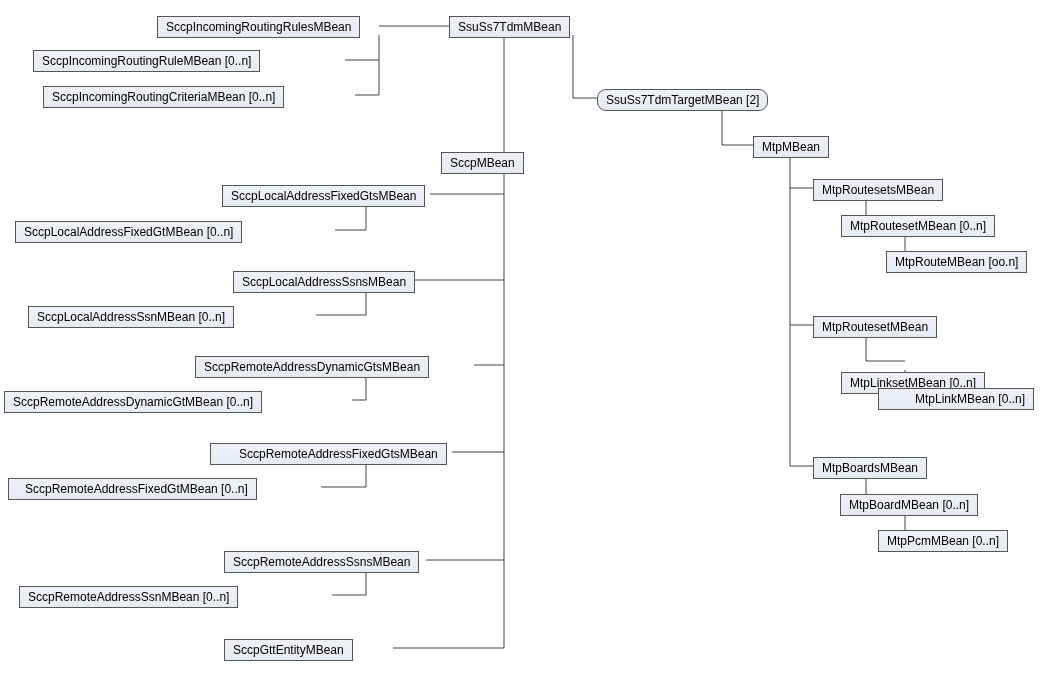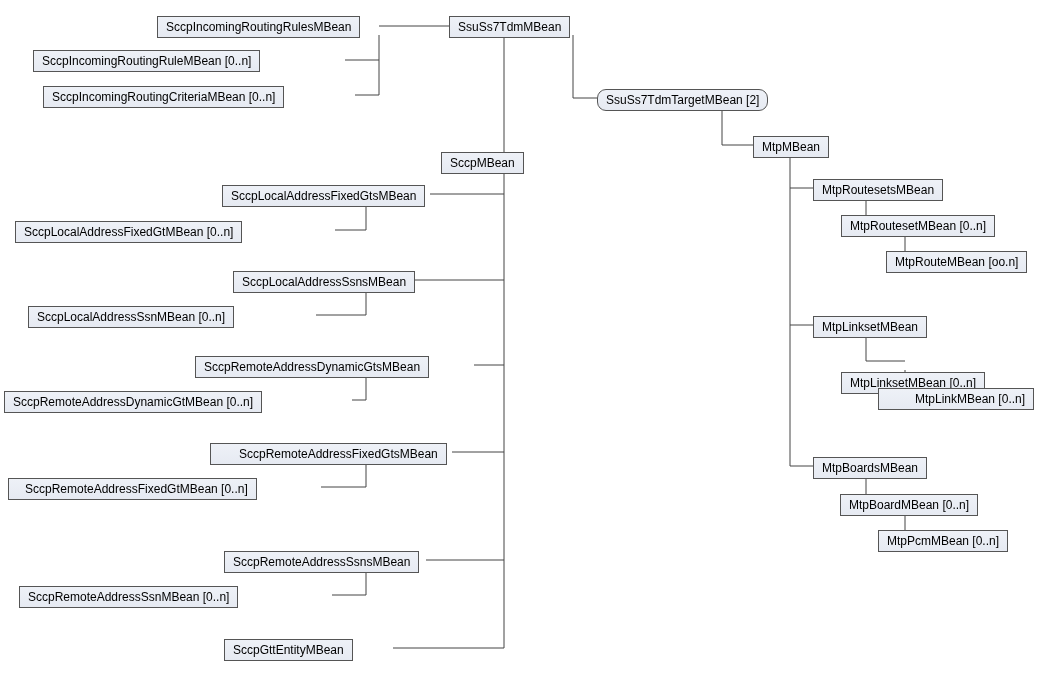--- a/index.html
+++ b/index.html
@@ -125,19 +125,19 @@
 
 <div class="node" style="left:224px; top:639px;">SccpGttEntityMBean</div>
 
 <div class="node" style="left:597px; top:89px;border-radius:9px;">SsuSs7TdmTargetMBean [2]</div>
 <div class="node" style="left:753px; top:136px;">MtpMBean</div>
 
 <div class="node" style="left:813px; top:179px;">MtpRoutesetsMBean</div>
 <div class="node" style="left:841px; top:215px;">MtpRoutesetMBean [0..n]</div>
 <div class="node" style="left:878px; top:251px;margin-left:8px;">MtpRouteMBean [oo.n]</div>
 
-<div class="node" style="left:813px; top:316px;">MtpLinksetMBean</div>
+<div class="node" style="left:813px; top:316px;">MtpRoutesetMBean</div>
 <div class="node" style="left:841px; top:372px;">MtpLinksetMBean [0..n]</div>
 <div class="node" style="left:878px; top:388px;padding-left:36px;">MtpLinkMBean [0..n]</div>
 
 <div class="node" style="left:813px; top:457px;">MtpBoardsMBean</div>
 <div class="node" style="left:840px; top:494px;">MtpBoardMBean [0..n]</div>
 <div class="node" style="left:878px; top:530px;">MtpPcmMBean [0..n]</div>
 
 </body></html>

